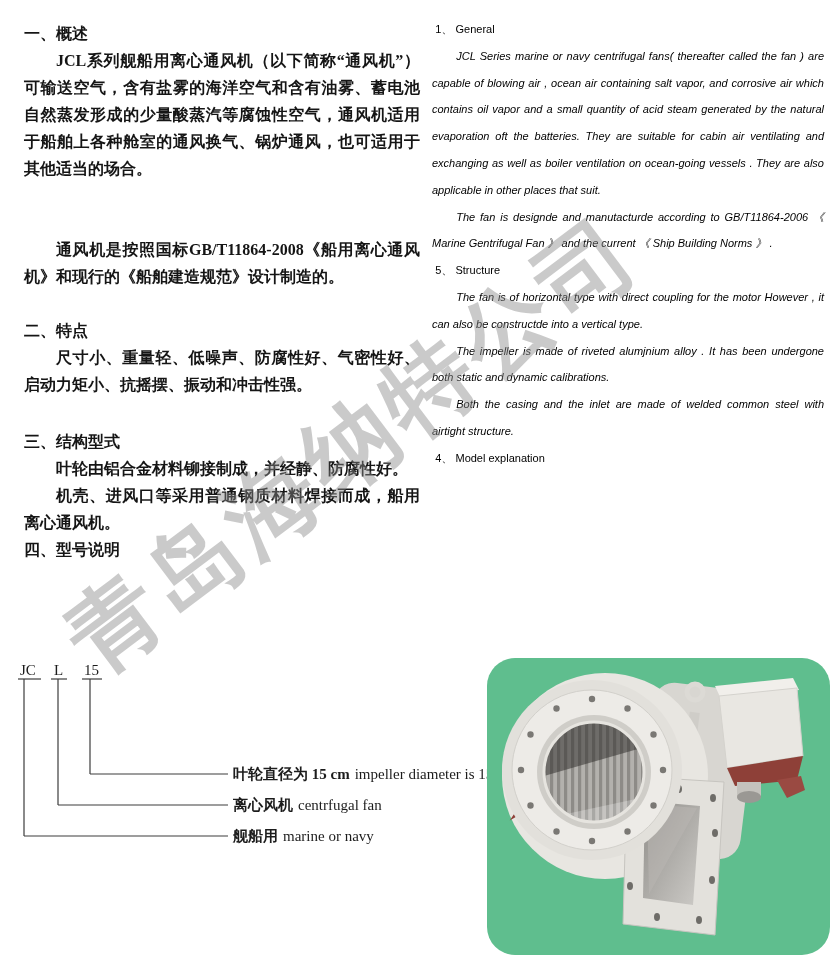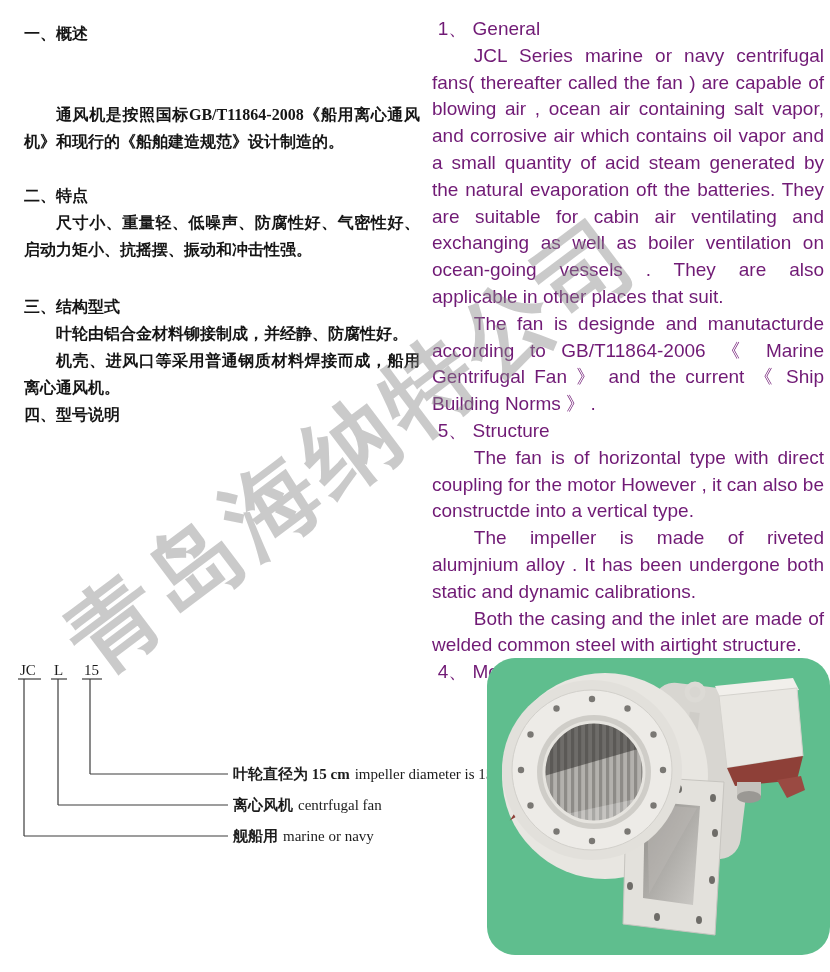--- a/index.html
+++ b/index.html
@@ -24,25 +24,25 @@
   .col-zh .h{margin:0;font-size:16px;}
   .col-zh p{margin:0;text-indent:2em;}
   .col-zh .gap-2l{margin-top:54px;}
   .col-zh .gap-1l{margin-top:27px;}
   .col-zh .gap-h{margin-top:30px;}
 
   
   .col-en{
     position:absolute;left:432px;top:16px;width:392px;z-index:2;
     font-family:"Liberation Sans","DejaVu Sans",sans-serif;
-    font-size:19px;line-height:26.8px;color:#701a75;
+    font-size:11px;line-height:26.8px;color:#000000;
     text-align:justify;
   }
   .col-en .h{margin:0;text-indent:0.3em;}
-  .col-en p{margin:0;text-indent:2.2em;}
+  .col-en p{margin:0;text-indent:2.2em;font-style:italic;}
 
   
   .model-diagram{position:absolute;left:10px;top:653px;z-index:2;}
   .model-diagram text{
     font-family:"Liberation Serif","DejaVu Serif",serif;font-size:15px;fill:#1c1c1c;
   }
   .model-diagram .code{font-size:15px;}
   .model-diagram line{stroke:#3c3c3c;stroke-width:1.2;}
   .model-diagram .zh{font-weight:bold;}
 
@@ -51,20 +51,21 @@
 </style>
 </head>
 <body>
 
 <div class="page">
 
   <div class="watermark">青岛海纳特公司</div>
 
   <div class="col-zh">
     <div class="h">一、概述</div>
+    <p>JCL系列舰船用离心通风机（以下简称“通风机”）可输送空气，含有盐雾的海洋空气和含有油雾、蓄电池自然蒸发形成的少量酸蒸汽等腐蚀性空气，通风机适用于船舶上各种舱室的通风换气、锅炉通风，也可适用于其他适当的场合。</p>
     <p class="gap-2l">通风机是按照国标GB/T11864-2008《船用离心通风机》和现行的《船舶建造规范》设计制造的。</p>
 
     <div class="h gap-1l">二、特点</div>
     <p>尺寸小、重量轻、低噪声、防腐性好、气密性好、启动力矩小、抗摇摆、振动和冲击性强。</p>
 
     <div class="h gap-h">三、结构型式</div>
     <p>叶轮由铝合金材料铆接制成，并经静、防腐性好。</p>
     <p>机壳、进风口等采用普通钢质材料焊接而成，船用离心通风机。</p>
 
     <div class="h">四、型号说明</div>

